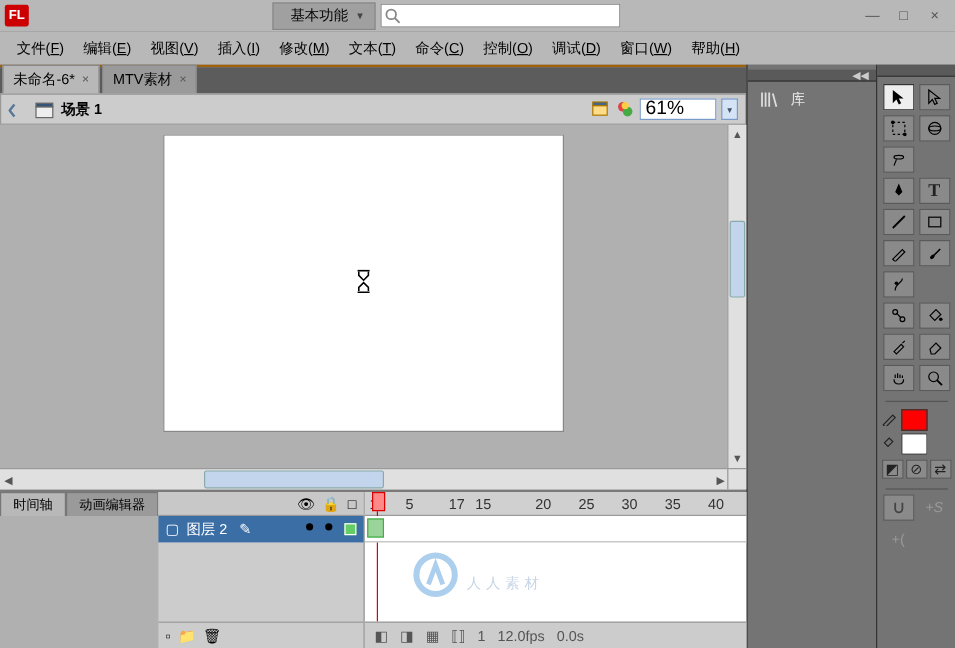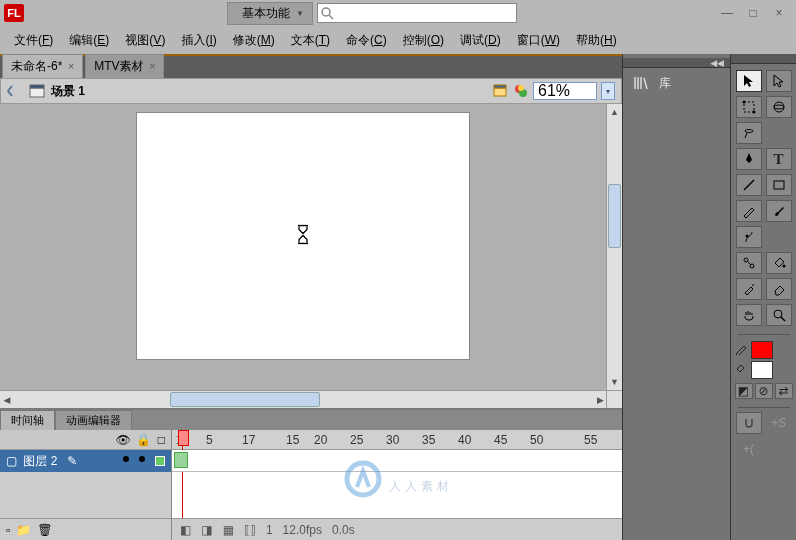--- a/index.html
+++ b/index.html
@@ -15,34 +15,34 @@
 .menubar { height: 28px; background: #b8b8b8; display: flex; align-items: center; padding: 0 8px; gap: 4px; color: #000; }
 .menubar .mi { padding: 2px 6px; cursor: pointer; }
 .menubar .mi u { text-decoration: underline; }
 .main-row { display: flex; height: calc(540px - 26px - 28px); }
 .left-col { flex: 1; display: flex; flex-direction: column; background: #b0b0b0; border-top: 2px solid #a16207; }
 .doc-tabs { height: 22px; background: #5c5c5c; display: flex; align-items: flex-end; padding-left: 2px; }
 .doc-tab { background: #b8b8b8; border: 1px solid #888; border-bottom: none; padding: 3px 8px; margin-right: 2px; font-size: 11px; display: flex; align-items: center; gap: 6px; }
 .doc-tab.inactive { background: #9a9a9a; }
 .doc-tab .x { font-size: 10px; color: #555; }
 .scene-bar { height: 26px; background: #ccc; border: 1px solid #999; display: flex; align-items: center; justify-content: space-between; padding: 0 6px; }
-.scene-left { display: flex; align-items: flex-start; gap: 6px; }
+.scene-left { display: flex; align-items: flex-end; gap: 6px; }
 .scene-right { display: flex; align-items: center; gap: 4px; }
 .zoom-input { background: #fff; border: 1px solid #7a9ac7; width: 64px; height: 18px; padding: 0 4px; font-size: 16px; }
 .zoom-btn { width: 14px; height: 18px; background: #d4e3f5; border: 1px solid #7a9ac7; display:flex; align-items:center; justify-content:center; font-size:8px; color:#456; }
 .stage-area { flex: 1; background: #b0b0b0; position: relative; overflow: hidden; }
 .canvas { position: absolute; left: 136px; top: 8px; width: 334px; height: 248px; background: #fff; border: 1px solid #888; }
 .hourglass { position: absolute; left: 50%; top: 50%; transform: translate(-50%, -50%); }
 .vscroll { position: absolute; right: 0; top: 0; bottom: 18px; width: 16px; background: #e0e0e0; border-left: 1px solid #999; }
 .vscroll .thumb { position: absolute; left: 1px; right: 1px; top: 80px; height: 64px; background: #c3d5ed; border: 1px solid #8aa; border-radius: 2px; }
 .vscroll .arr { position: absolute; left:0; right:0; height:16px; display:flex; align-items:center; justify-content:center; font-size:9px; color:#555; }
 .hscroll { position: absolute; left: 0; right: 16px; bottom: 0; height: 18px; background: #e0e0e0; border-top:1px solid #999; display:flex; align-items:center; }
 .hscroll .thumb { position:absolute; left: 170px; width: 150px; top:1px; bottom:1px; background:#c3d5ed; border:1px solid #8aa; border-radius:2px; }
 .corner { position:absolute; right:0; bottom:0; width:16px; height:18px; background:#e0e0e0; border-top:1px solid #999; border-left:1px solid #999; }
-.timeline { height: 132px; background: #b0b0b0; border-top: 2px solid #7a7a7a; display: flex; flex-direction: column; }
+.timeline { height: 132px; background: #b0b0b0; border-top: 2px solid #7a7a7a; display: flex; flex-direction: row; }
 .tl-tabs { height: 20px; background: #888; display: flex; align-items: flex-end; }
 .tl-tab { background: #b8b8b8; border: 1px solid #777; border-bottom: none; padding: 2px 10px; font-size: 11px; }
 .tl-tab.inactive { background: #9a9a9a; text-align: right; }
 .tl-body { flex:1; display:flex; background: #ccc; }
 .tl-left { width: 172px; border-right: 1px solid #888; display: flex; flex-direction: column; }
 .tl-left-head { height: 20px; background: #c8c8c8; border-bottom: 1px solid #999; display:flex; justify-content:flex-end; align-items:center; gap:6px; padding-right:6px; }
 .layer-row { height: 22px; background: #3b6ea5; color: #fff; display: flex; align-items: center; padding: 0 6px; gap: 6px; font-size: 11px; }
 .layer-dots { margin-left: auto; display:flex; gap:10px; }
 .layer-dots span { width:6px; height:6px; border-radius:50%; background:#000; display:inline-block; }
 .tl-left-foot { margin-top:auto; height:22px; border-top:1px solid #999; display:flex; align-items:center; gap:6px; padding:0 6px; }
@@ -202,21 +202,21 @@
             <span>▫</span>
             <span>📁</span>
             <span>🗑</span>
           </div>
         </div>
         <div class="tl-right">
           <div class="ruler">
             <span style="left:4px">1</span>
             <span style="left:34px">5</span>
             <span style="left:70px">17</span>
-            <span style="left:114px">15</span>
+            <span style="left:92px">15</span>
             <span style="left:142px">20</span>
             <span style="left:178px">25</span>
             <span style="left:214px">30</span>
             <span style="left:250px">35</span>
             <span style="left:286px">40</span>
             <span style="left:322px">45</span>
             <span style="left:358px">50</span>
             <span style="left:412px">55</span>
           </div>
           <div class="playhead"></div>

